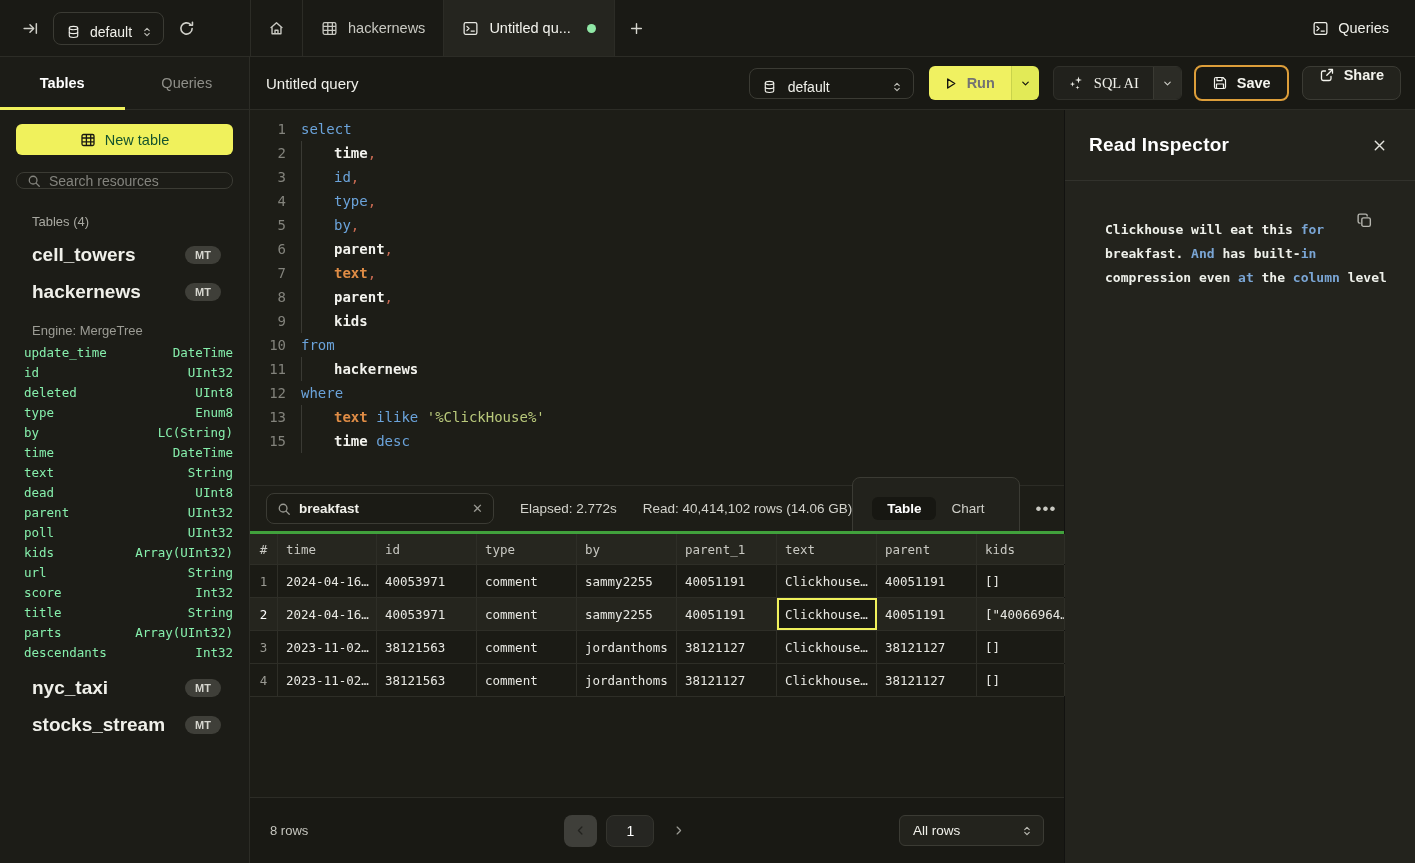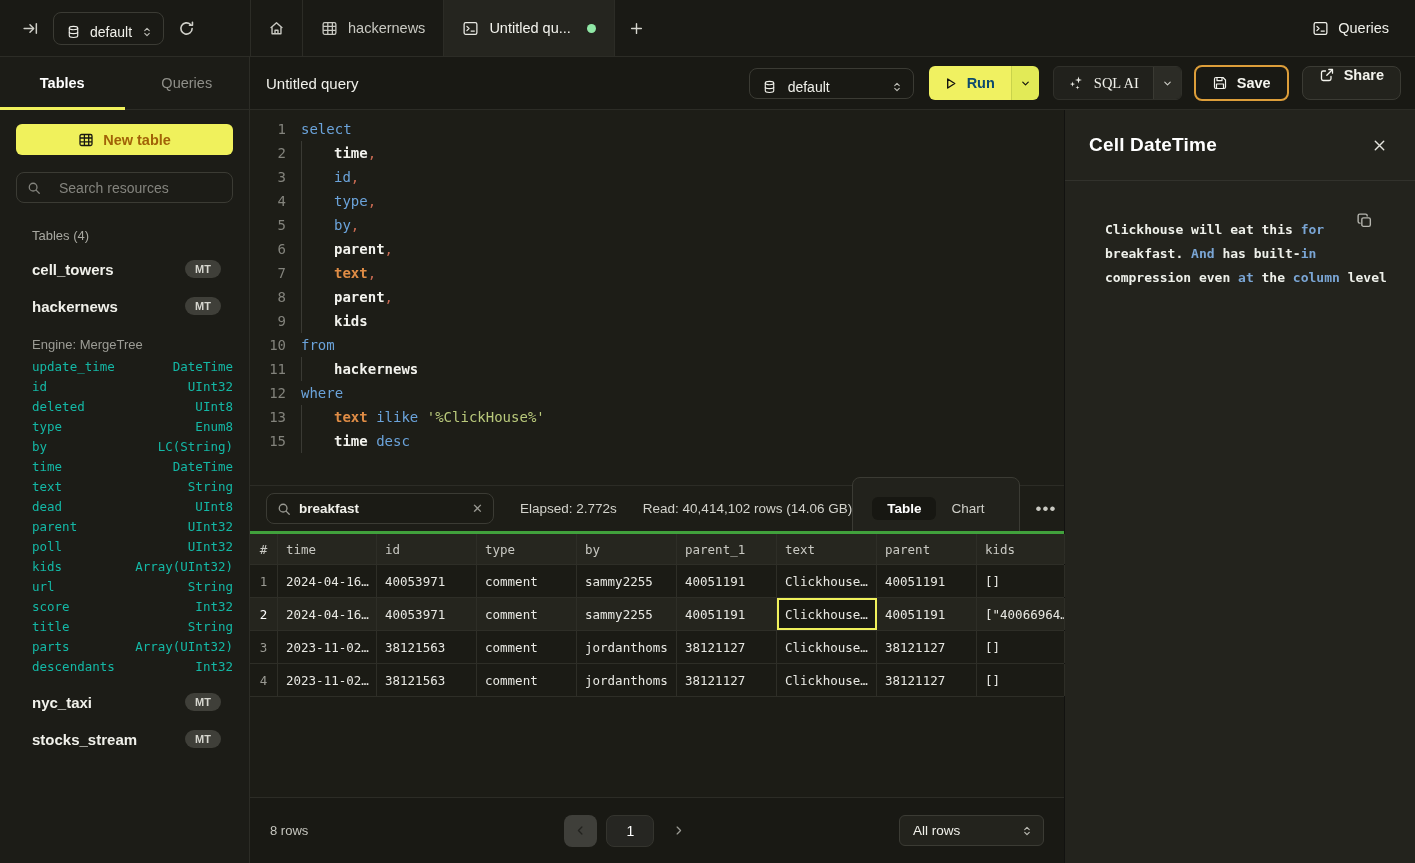--- a/index.html
+++ b/index.html
@@ -39,45 +39,45 @@
 
   
   .body{flex:1;display:flex;min-height:0;}
   .sidebar{width:250px;flex:none;background:var(--bg-sidebar);border-right:1px solid var(--border);
            display:flex;flex-direction:column;}
   .side-tabs{height:53px;flex:none;display:flex;position:relative;border-bottom:1px solid var(--border);}
   .side-tab{flex:1;display:flex;align-items:center;justify-content:center;font-size:14.5px;color:#8f8f89;}
   .side-tab.active{color:#fff;font-weight:600;}
   .side-underline{position:absolute;left:0;bottom:-1px;width:125px;height:3px;background:var(--yellow);}
   .side-content{flex:1;overflow:hidden;padding:14px 16px;}
-  .new-table-btn{width:100%;height:31px;background:var(--yellow);border-radius:6px;color:#a16207;
-                 font-size:14.5px;font-weight:700;display:flex;align-items:center;justify-content:center;gap:9px;}
-  .search-box{margin-top:17px;height:31px;border:1px solid var(--border-light);border-radius:8px;
-              display:flex;align-items:center;gap:18px;padding:0 10px;color:var(--muted);}
+  .new-table-btn{width:100%;height:31px;background:var(--yellow);border-radius:6px;color:#14532d;
+                 font-size:14.5px;font-weight:400;display:flex;align-items:center;justify-content:center;gap:9px;}
+  .search-box{margin-top:17px;height:17px;border:1px solid var(--border-light);border-radius:8px;
+              display:flex;align-items:center;gap:8px;padding:0 10px;color:var(--muted);}
   .search-box input{flex:1;background:transparent;border:none;outline:none;color:#e8e8e2;
                     font-size:14px;font-family:var(--sans);}
   .search-box input::placeholder{color:#84847e;}
   .section-label{margin:25px 0 0 16px;font-size:13px;color:#a8a8a1;}
   .tbl-row{display:flex;align-items:center;justify-content:space-between;margin:15px 0 0 16px;height:22px;}
-  .tbl-name{font-size:15px;font-weight:600;color:#f0f0ea;}
+  .tbl-name{font-size:19px;font-weight:600;color:#f0f0ea;}
   .mt-badge{background:#3f3f39;color:#d6d6cf;font-size:11px;font-weight:700;border-radius:10px;
             padding:3px 10px;margin-right:12px;}
   .engine-line{margin:20px 0 4px 16px;font-size:13px;color:#9c9c95;}
-  .col-row{display:flex;justify-content:space-between;margin-left:16px;height:20px;align-items:center;
-           font-family:var(--mono);font-size:12.5px;color:#14b8a6;}
+  .col-row{display:flex;justify-content:space-between;margin-left:8px;height:20px;align-items:center;
+           font-family:var(--mono);font-size:12.5px;color:#86efac;}
 
   .main-col{flex:1;display:flex;flex-direction:column;min-width:0;}
   .toolbar{height:53px;flex:none;display:flex;align-items:center;padding:0 14px 0 16px;
            border-bottom:1px solid var(--border);background:var(--bg);}
   .page-title{font-size:15px;color:#f0f0ea;}
   .toolbar-right{margin-left:auto;display:flex;align-items:center;}
   .tb-db{width:165px;height:31px;margin-right:15px;justify-content:flex-start;}
   .tb-db .lbl{flex:1;text-align:left;margin-left:2px;}
   .run-split{display:flex;height:34px;margin-right:14px;border-radius:6px;overflow:hidden;}
-  .run-main{display:flex;align-items:center;gap:9px;background:#f0f161;color:#0c4a6e;font-size:14.5px;
+  .run-main{display:flex;align-items:center;gap:9px;background:#f0f161;color:#737373;font-size:14.5px;
             font-weight:600;padding:0 16px 0 14px;}
   .run-caret{display:flex;align-items:center;justify-content:center;width:28px;background:#e2ea57;
              border-left:1px solid #c9d34b;color:#15150f;}
   .ai-split{display:flex;height:34px;margin-right:12px;border-radius:6px;overflow:hidden;
             border:1px solid #30302a;background:#21211c;font-family:Liberation Serif, serif;}
   .ai-main{display:flex;align-items:center;gap:10px;color:#f0f0ea;font-size:14.5px;font-weight:500;
            padding:0 14px;}
   .ai-caret{display:flex;align-items:center;justify-content:center;width:28px;background:#2c2c26;
             border-left:1px solid #3a3a33;color:#cfcfc8;}
   .save-btn{display:flex;align-items:center;gap:9px;height:36px;padding:12px 16px;border:2px solid var(--amber);
@@ -614,21 +614,21 @@
                     <path d="M5 6.2 8 3.2l3 3"></path>
                     <path d="M5 9.8l3 3 3-3"></path>
                   </svg>
               </span>
             </button>
           </div>
         </div>
 
         <aside class="inspector">
           <div class="insp-header">
-            <span class="insp-title">Cell DateTime</span>
+            <span class="insp-title">Read Inspector</span>
             <button class="insp-close">
               <span>
                 <svg width="15" height="15" viewBox="0 0 16 16" fill="none" stroke="#e4e4de" stroke-width="1.5" stroke-linecap="round">
                     <path d="M3.5 3.5l9 9M12.5 3.5l-9 9"></path>
                   </svg>
               </span>
             </button>
           </div>
           <div class="insp-body">
             <button class="insp-copy">

